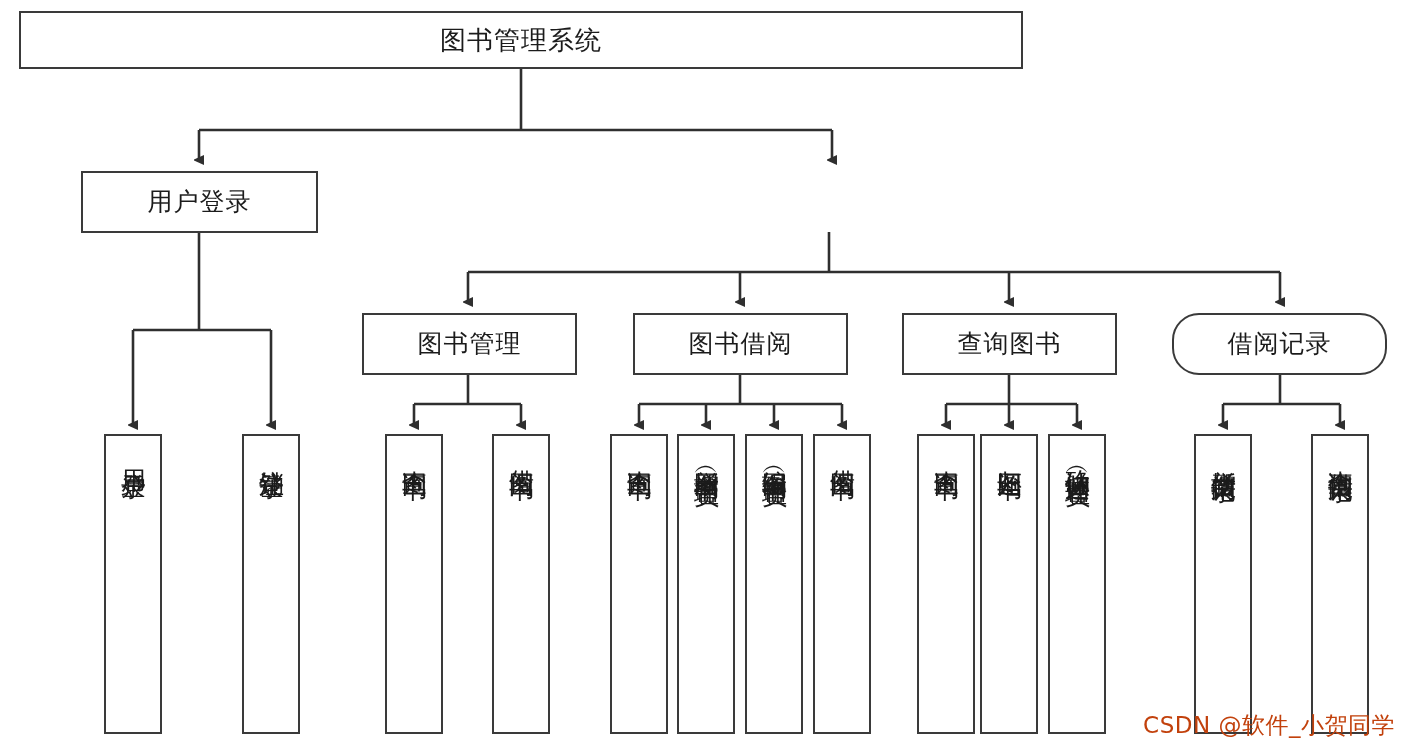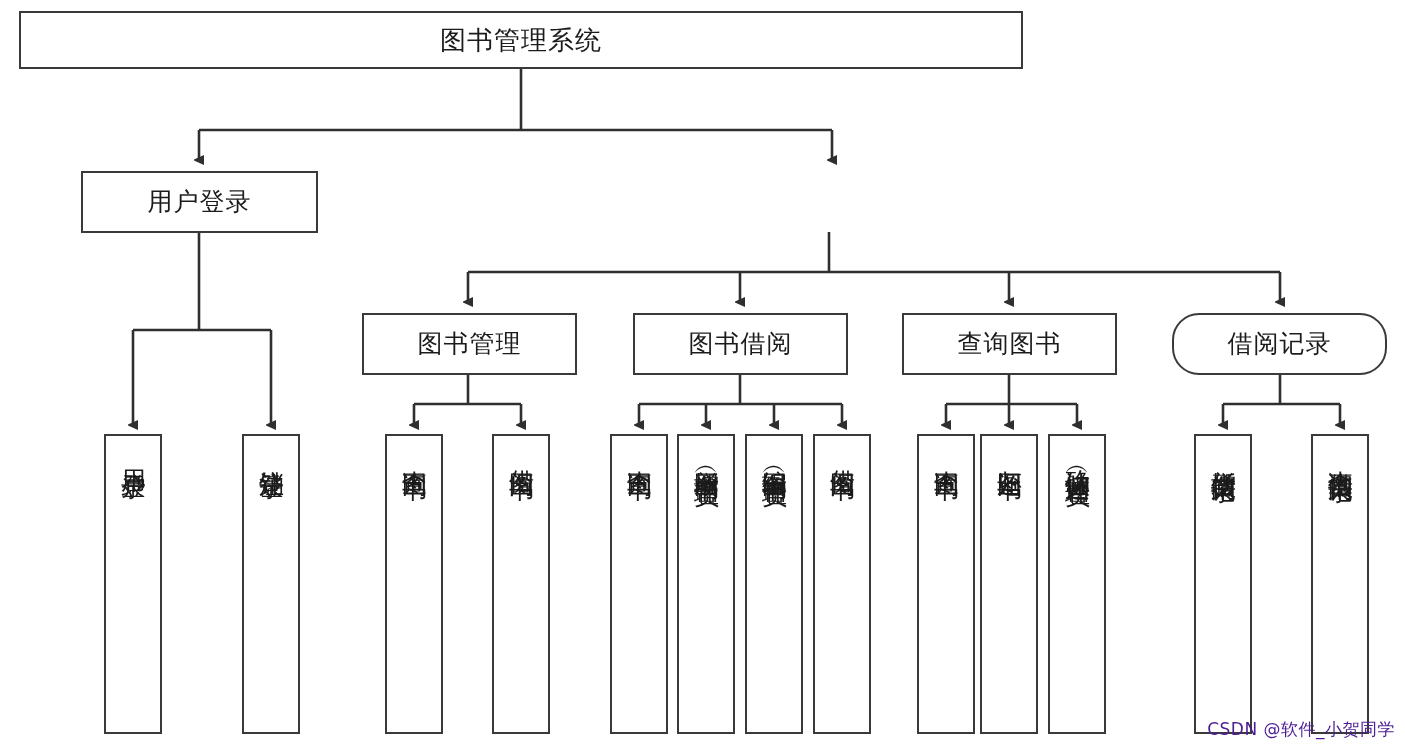--- a/index.html
+++ b/index.html
@@ -58,22 +58,22 @@
     white-space: nowrap;
     color: #1b1b1b;
   }
   .node.title {
     font-size: 26px;
   }
   .watermark {
     position: absolute;
     right: 10px;
     bottom: 6px;
-    font-size: 17px;
-    color: #4c1d95;
+    font-size: 23px;
+    color: #c2410c;
     letter-spacing: 0.5px;
     z-index: 3;
     white-space: nowrap;
   }
 </style>
 </head>
 <body>
 
 <div id="canvas">
 

